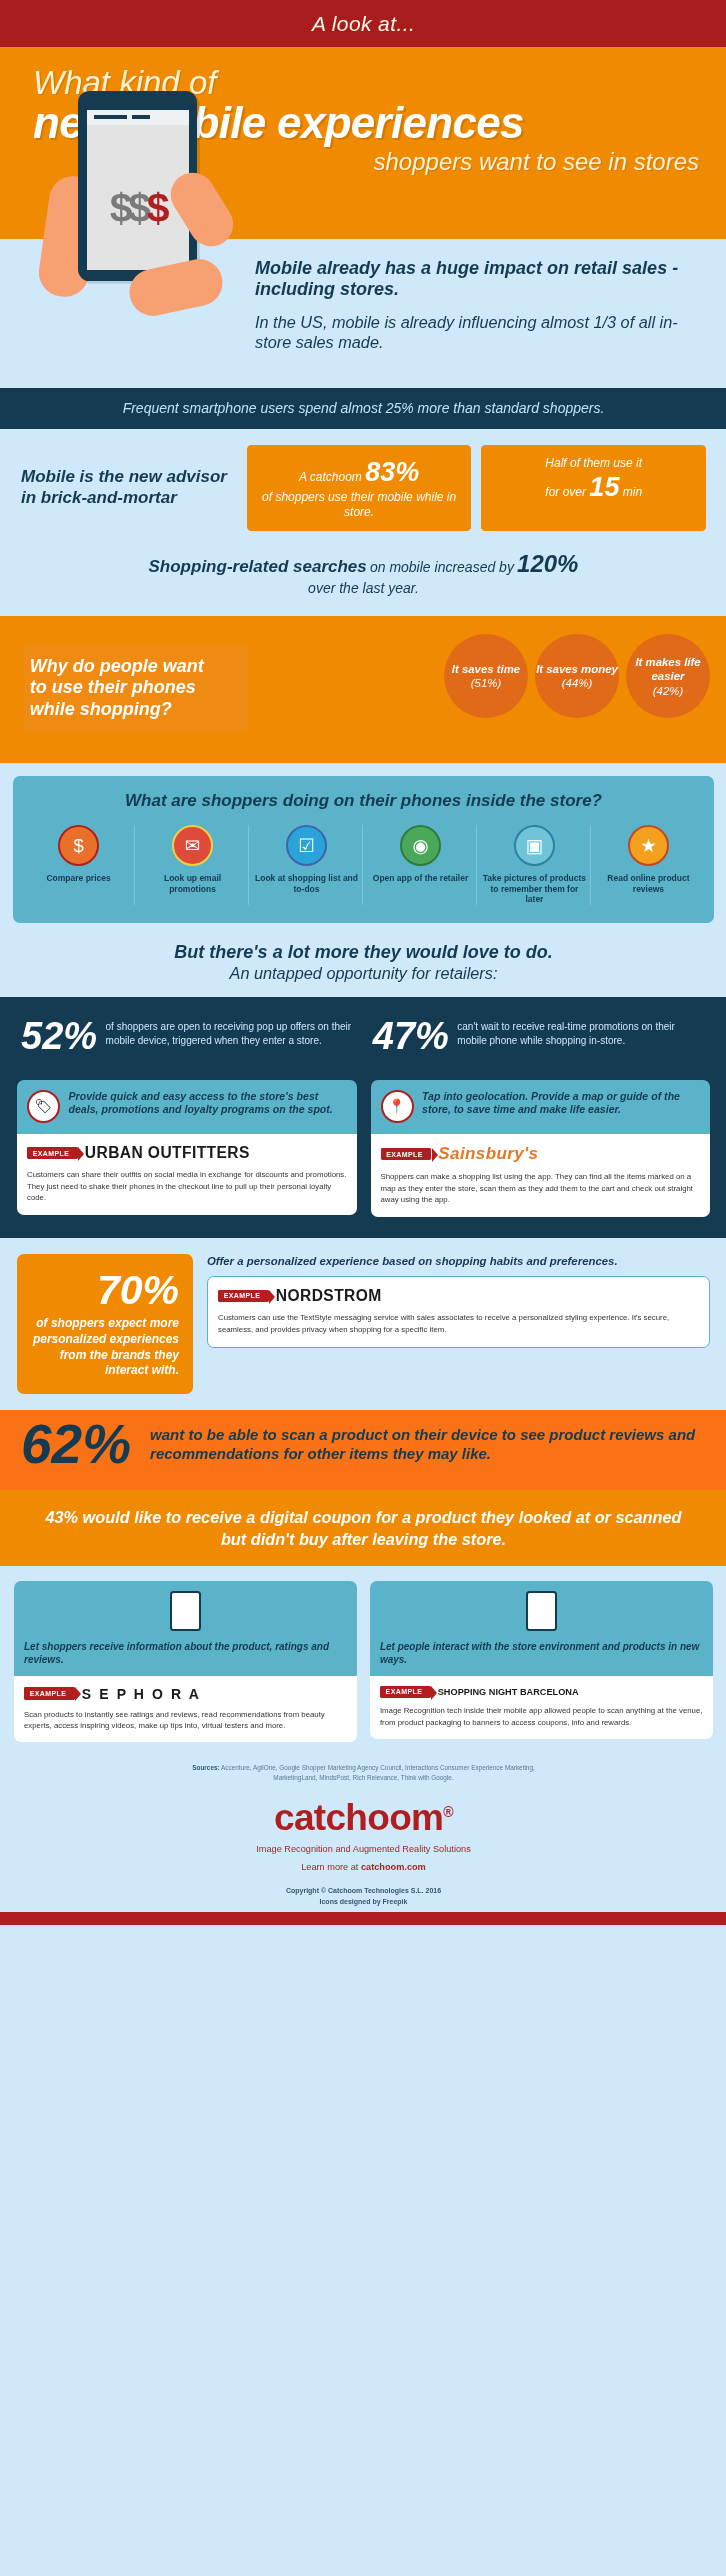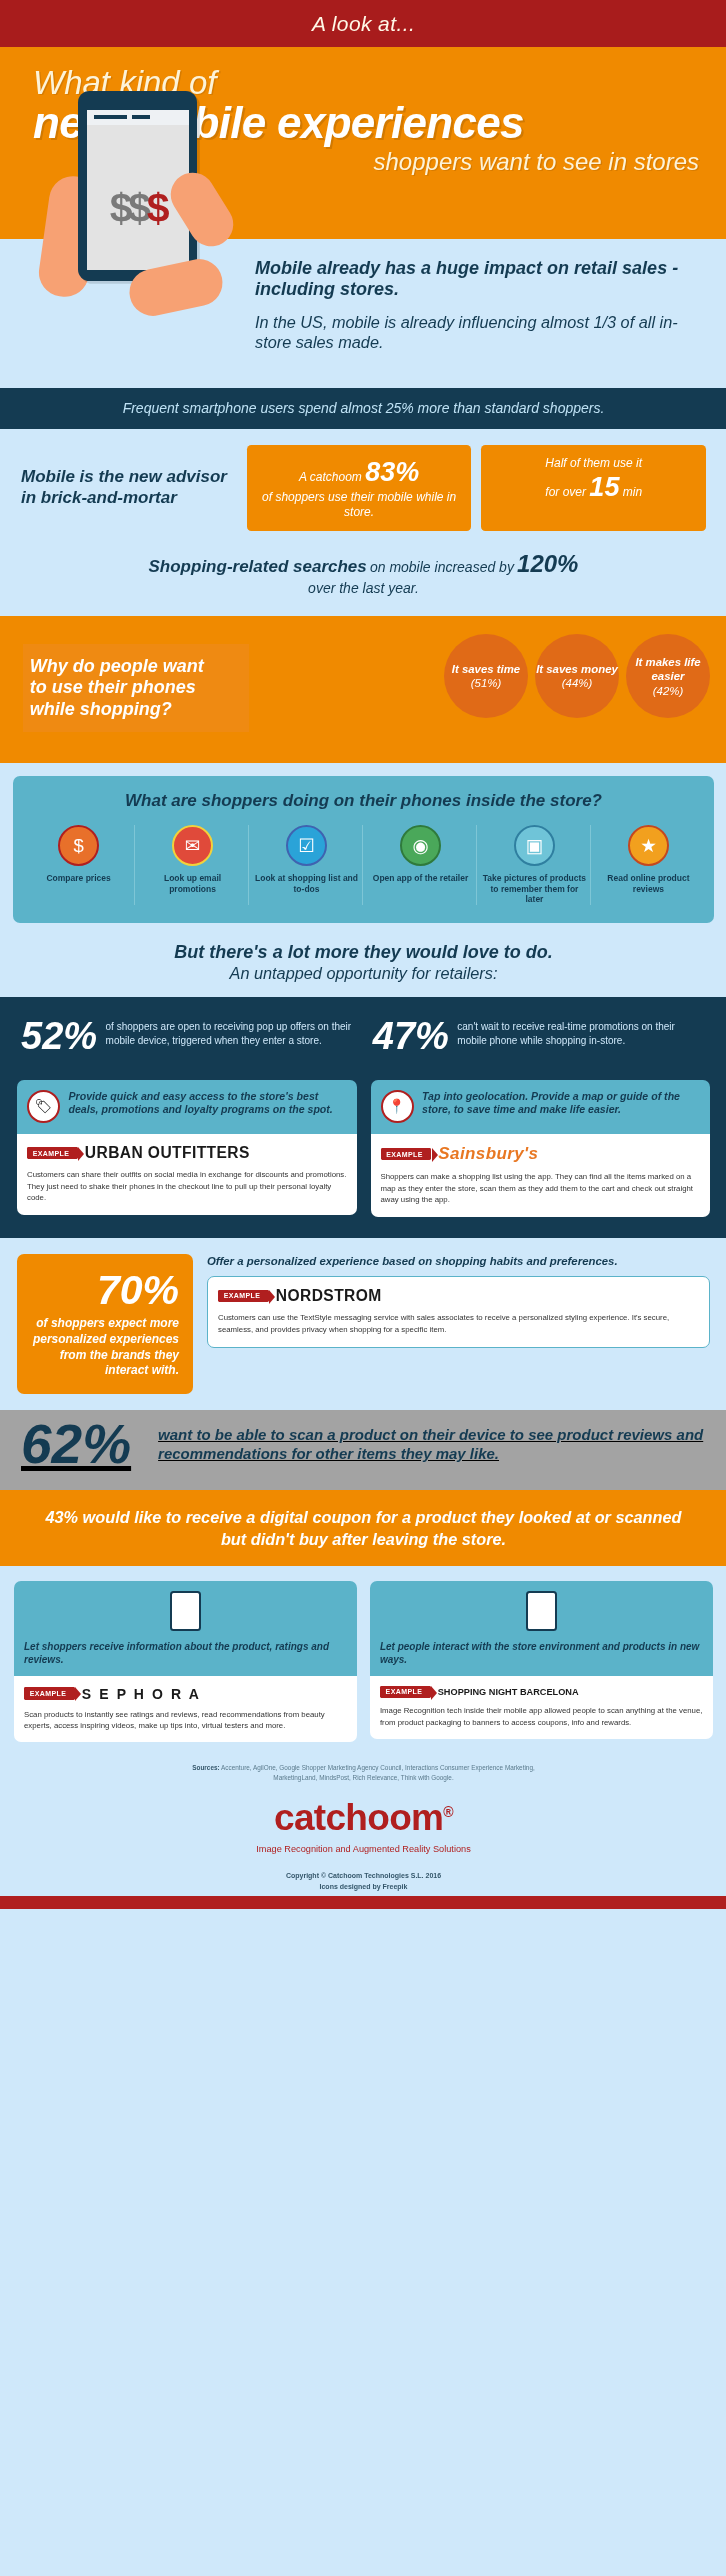--- a/index.html
+++ b/index.html
@@ -190,21 +190,21 @@
   .sev .orangebox {
     background:#f08a00; border-radius:7px; width:176px; color:#fff;
     padding:15.6px 14px; text-align:right;
   }
   .sev .orangebox .big { font-size:41px; font-weight:bold; font-style:italic; line-height:1; }
   .sev .orangebox .t { font-size:12px; font-weight:bold; font-style:italic; line-height:1.3; margin-top:5.7px; }
   .sev .right { flex:1; }
   .sev .rtitle { color:#143b52; font-size:11.4px; font-weight:bold; font-style:italic; line-height:1.3; margin-bottom:7px; }
 
   
-  .sixty { background:#a3a3a3; padding:7px 21px 18.5px 21px; display:flex; gap:27px; align-items:center;text-decoration:underline; }
+  .sixty { background:#f97316; padding:7px 21px 18.5px 21px; display:flex; gap:19px; align-items:center; }
   .sixty .num { color:#143b52; font-size:55px; font-weight:bold; font-style:italic; line-height:1; }
   .sixty .txt { color:#143b52; font-size:15px; font-weight:bold; font-style:italic; line-height:1.3; }
 
   
   .fortythree { background:#f08a00; padding:15.6px 35px; text-align:center; }
   .fortythree .t { color:#fff; font-size:16.3px; font-weight:bold; font-style:italic; line-height:1.35; }
 
   
   .botex { background:#cfe8fa; padding:15.6px 14px 11.4px 14px; display:flex; gap:12.8px; }
   .bothead {
@@ -457,20 +457,24 @@
       <span>Accenture, AgilOne, Google Shopper Marketing Agency Council, Interactions Consumer Experience Marketing,</span>
       <div>MarketingLand, MindsPost, Rich Relevance, Think with Google.</div>
     </div>
   </div>
 
   <div class="logowrap">
     <div class="logo"><span>catchoom</span><span class="dot">®</span></div>
     <div class="tagline">
       <div>Image Recognition and Augmented Reality Solutions</div>
     </div>
+    <div class="learn">
+      <span>Learn more at</span>
+      <b>catchoom.com</b>
+    </div>
   </div>
 
   <div class="copy">
     <div>Copyright © Catchoom Technologies S.L. 2016</div>
     <div>Icons designed by Freepik</div>
   </div>
 
   <div class="bottombar"></div>
 </div>
 

